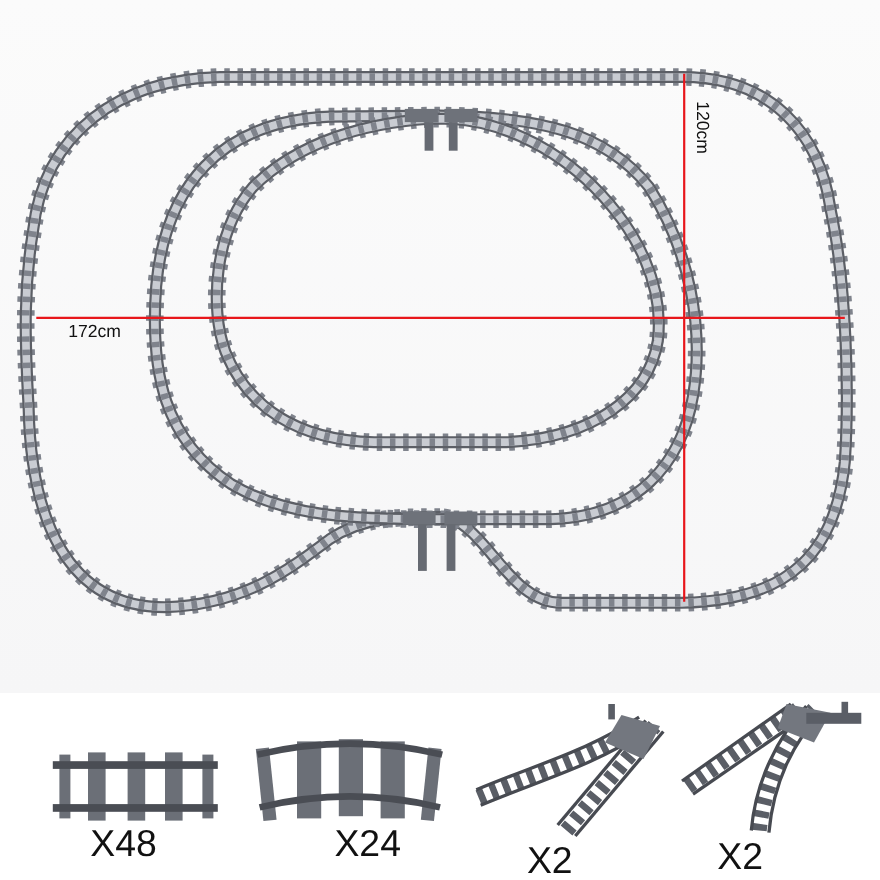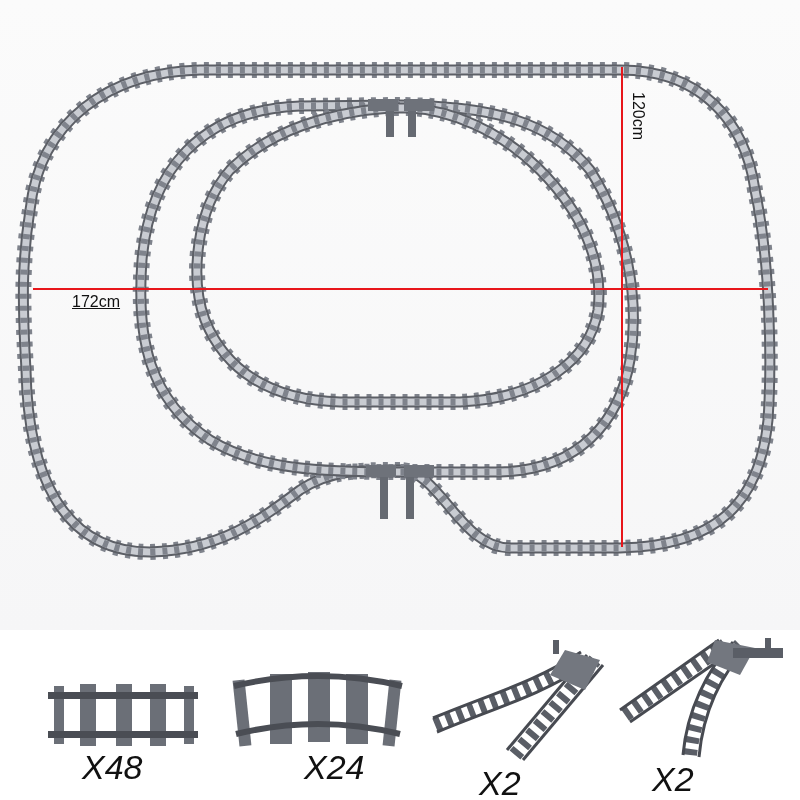--- a/index.html
+++ b/index.html
@@ -11,36 +11,35 @@
   }
   .layout-panel {
     position: absolute; left: 0; top: 0; width: 800px; height: 630px;
     background: linear-gradient(180deg, #fbfbfb 0%, #f6f6f7 100%);
   }
   .layout-svg { position: absolute; left: 0; top: 0; }
   .dim-label {
     position: absolute; color: #111; font-size: 16px; line-height: 16px;
     white-space: nowrap;
   }
-  .dim-label.h { left: 72px; top: 294px; text-decoration: underline; }
+  .dim-label.h { left: 62px; top: 294px; }
   .dim-label.v {
     left: 622px; top: 118px; transform-origin: left top;
     transform: translate(8px, -26px) rotate(90deg) translate(0, -16px);
   }
   .parts-row {
     position: absolute; left: 0; top: 630px; width: 800px; height: 170px;
   }
   .part {
     position: absolute; top: 0; height: 170px;
   }
   .part svg { position: absolute; left: 0; top: 0; }
   .part-qty {
     position: absolute; font-size: 34px; color: #111; letter-spacing: 0px;
     line-height: 34px;
-    font-style: italic;
   }
 </style>
 </head>
 <body>
 
 <div class="layout-panel">
   <svg class="layout-svg" width="800" height="630" viewBox="0 0 800 630">
     <defs>
       
     </defs>

